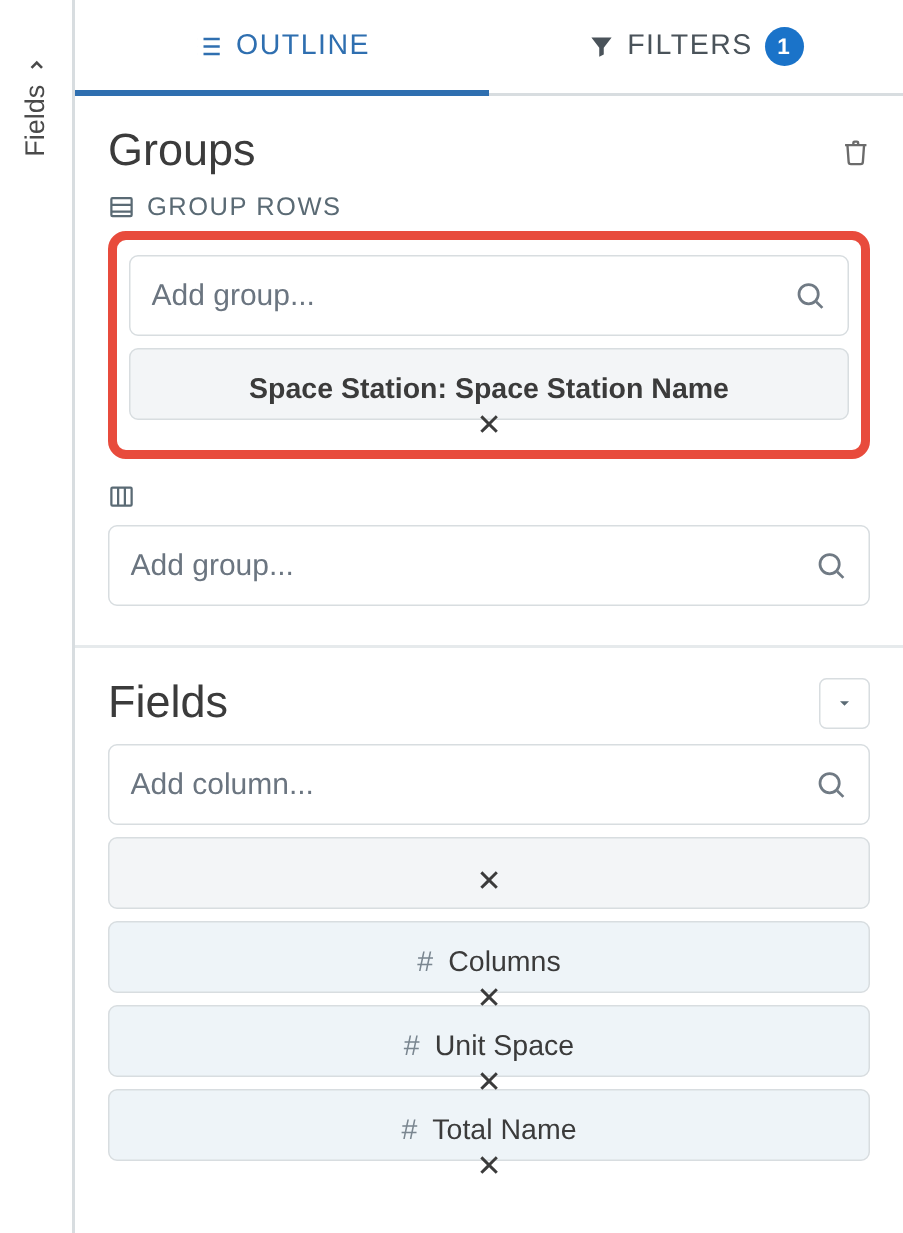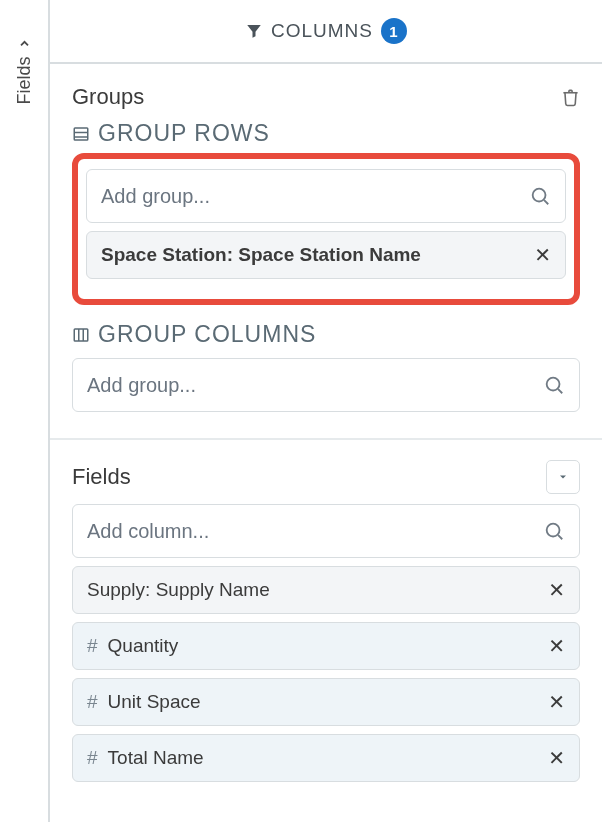--- a/index.html
+++ b/index.html
@@ -89,34 +89,34 @@
       padding: 20px 22px;
       overflow-y: auto;
     }
     .section-header-row {
       display: flex;
       align-items: center;
       justify-content: space-between;
       margin-bottom: 10px;
     }
     .section-title {
-      font-size: 22px;
+      font-size: 30px;
       color: #3b3b3b;
       font-weight: 500;
     }
     .trash-icon {
       color: #6b6b6b;
       cursor: pointer;
     }
     .subsection-label {
       display: flex;
       align-items: center;
       gap: 8px;
       color: #5a6a74;
-      font-size: 23px;
+      font-size: 17px;
       letter-spacing: 1px;
       margin-top: 4px;
       margin-bottom: 0px;
     }
     .highlight-box {
       border: 6px solid #e84b3c;
       border-radius: 12px;
       padding: 10px 8px 12px 8px;
       margin-top: 6px;
       margin-bottom: 16px;
@@ -150,20 +150,21 @@
       align-items: center;
       justify-content: space-between;
       height: 48px;
       border: 1px solid #d8dde0;
       border-radius: 6px;
       background: #f3f5f7;
       padding: 16px 14px;
       margin-bottom: 8px;
       color: #3b3b3b;
       font-size: 19px;
+      flex-direction: column;
     }
     .pill .left {
       display: flex;
       align-items: center;
       gap: 10px;
     }
     .pill.bold-label .label {
       font-weight: 700;
       color: #3b3b3b;
     }
@@ -211,25 +212,36 @@
   <div class="fields-tab-content">
     <span>Fields</span>
     <svg width="14" height="14" viewBox="0 0 24 24" fill="none" stroke="currentColor" stroke-width="3">
       <polyline points="9 6 15 12 9 18"></polyline>
     </svg>
   </div>
 </div>
 
 <div class="main-panel">
   <div class="tabs-row">
+    <div class="tab active">
+      <svg width="20" height="20" viewBox="0 0 24 24" fill="none" stroke="currentColor" stroke-width="2">
+        <line x1="8" y1="6" x2="21" y2="6"></line>
+        <line x1="8" y1="12" x2="21" y2="12"></line>
+        <line x1="8" y1="18" x2="21" y2="18"></line>
+        <line x1="3" y1="6" x2="3.01" y2="6"></line>
+        <line x1="3" y1="12" x2="3.01" y2="12"></line>
+        <line x1="3" y1="18" x2="3.01" y2="18"></line>
+      </svg>
+      <span>OUTLINE</span>
+    </div>
     <div class="tab">
       <svg width="18" height="18" viewBox="0 0 24 24" fill="currentColor">
         <path d="M3 4h18l-7 9v6l-4 2v-8L3 4z"></path>
       </svg>
-      <span>COLUMNS</span>
+      <span>FILTERS</span>
       <span class="badge">1</span>
     </div>
   </div>
 
   <div class="content">
 
     <div class="section-header-row">
       <div class="section-title">Groups</div>
       <div class="trash-icon">
         <svg width="19" height="19" viewBox="0 0 24 24" fill="none" stroke="currentColor" stroke-width="2">
@@ -265,21 +277,20 @@
       </div>
     </div>
 
     <div class="group-columns-block">
       <div class="subsection-label">
         <svg width="18" height="18" viewBox="0 0 24 24" fill="none" stroke="currentColor" stroke-width="2">
           <rect x="3" y="4" width="18" height="16" rx="1"></rect>
           <line x1="9" y1="4" x2="9" y2="20"></line>
           <line x1="15" y1="4" x2="15" y2="20"></line>
         </svg>
-        <span>GROUP COLUMNS</span>
       </div>
       <div class="input-row" style="margin-top:10px">
         <input type="text" placeholder="Add group..." style="">
         <svg class="search-icon-svg" width="22" height="22" viewBox="0 0 24 24" fill="none" stroke="currentColor" stroke-width="2">
           <circle cx="11" cy="11" r="7"></circle>
           <line x1="21" y1="21" x2="16.5" y2="16.5"></line>
         </svg>
       </div>
     </div>
 
@@ -296,30 +307,27 @@
 
     <div class="input-row" style="margin-top:0">
       <input type="text" placeholder="Add column..." style="">
       <svg class="search-icon-svg" width="22" height="22" viewBox="0 0 24 24" fill="none" stroke="currentColor" stroke-width="2">
         <circle cx="11" cy="11" r="7"></circle>
         <line x1="21" y1="21" x2="16.5" y2="16.5"></line>
       </svg>
     </div>
 
     <div class="pill">
-      <div class="left">
-        <span class="label">Supply: Supply Name</span>
-      </div>
       <span class="close-x">✕</span>
     </div>
 
     <div class="pill blueish">
       <div class="left">
         <span class="hash">#</span>
-        <span class="label">Quantity</span>
+        <span class="label">Columns</span>
       </div>
       <span class="close-x">✕</span>
     </div>
 
     <div class="pill blueish">
       <div class="left">
         <span class="hash">#</span>
         <span class="label">Unit Space</span>
       </div>
       <span class="close-x">✕</span>

